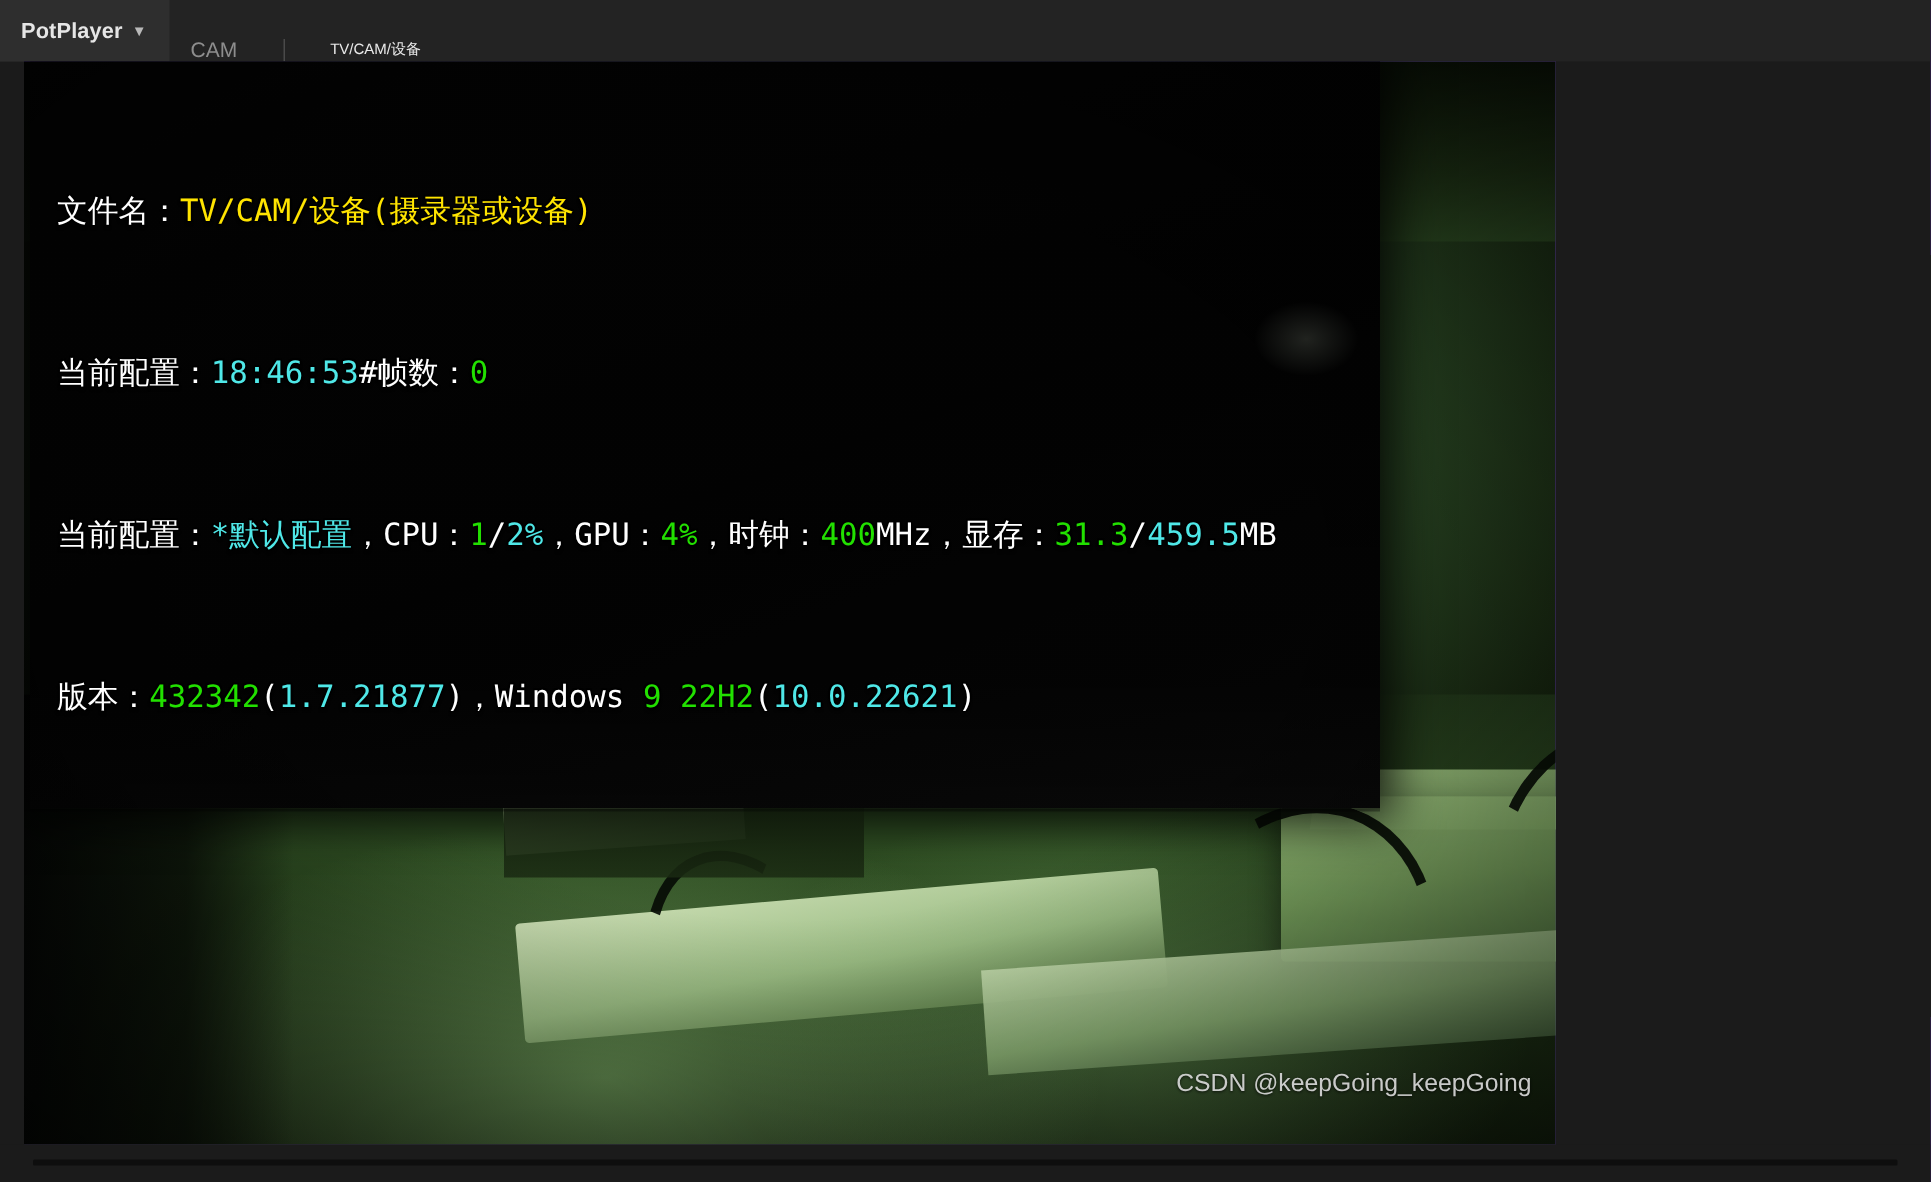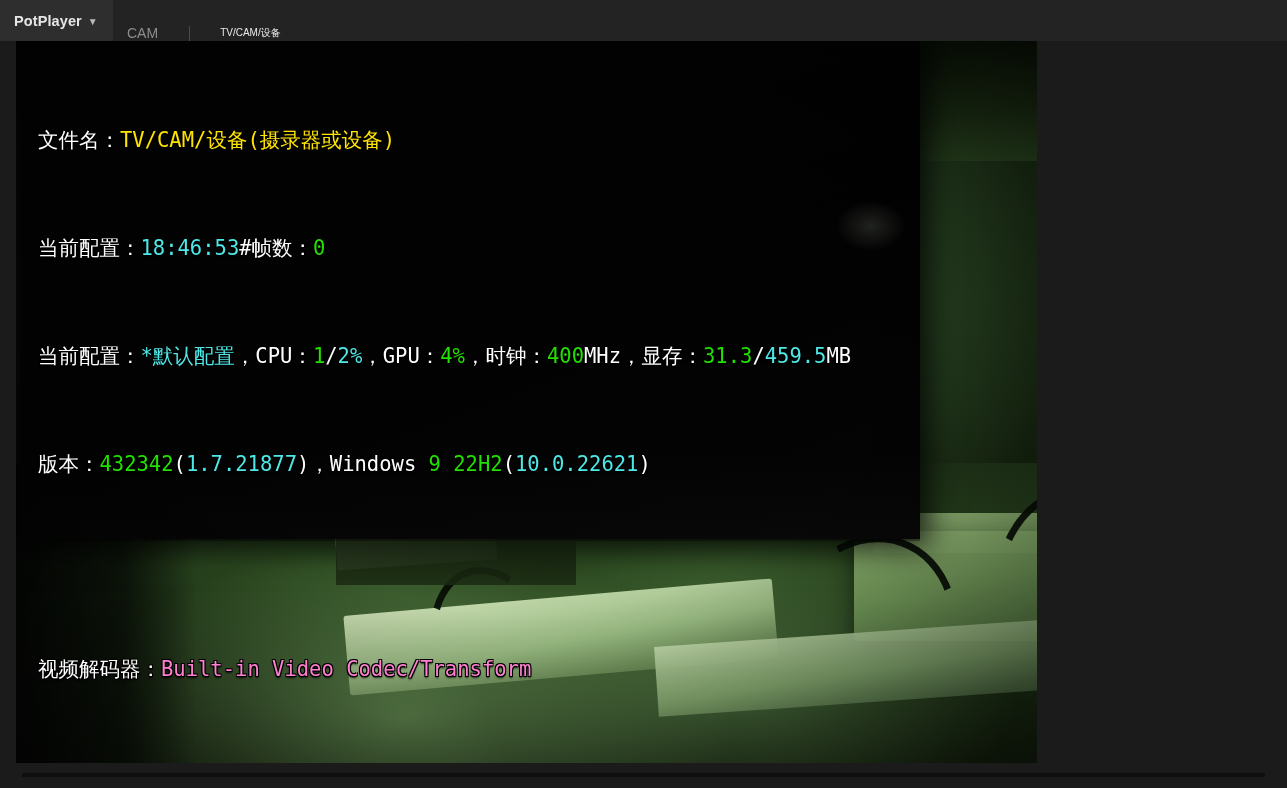--- a/index.html
+++ b/index.html
@@ -221,52 +221,52 @@
       <span class="ln"><span class="w">文件名：</span><span class="yl">TV/CAM/设备(摄录器或设备)</span></span>
 
       <span class="ln"><span class="w">当前配置：</span><span class="cy">18:46:53</span><span class="w">#帧数：</span><span class="green">0</span></span>
 
       <span class="ln"><span class="w">当前配置：</span><span class="cy">*默认配置</span><span class="w">，CPU：</span><span class="green">1</span><span class="w">/</span><span class="cy">2%</span><span class="w">，GPU：</span><span class="green">4%</span><span class="w">，时钟：</span><span class="green">400</span><span class="w">MHz</span><span class="w">，显存：</span><span class="green">31.3</span><span class="w">/</span><span class="cy">459.5</span><span class="w">MB</span></span>
 
       <span class="ln"><span class="w">版本：</span><span class="green">432342</span><span class="w">(</span><span class="cy">1.7.21877</span><span class="w">)，</span><span class="w">Windows</span><span class="w"> </span><span class="green">9</span><span class="w"> </span><span class="green">22H2</span><span class="w">(</span><span class="cy">10.0.22621</span><span class="w">)</span></span>
 
       <span class="gap"></span>
 
-      <span class="ln"><span class="w">视频解码器：</span><span class="pk">Built-in Video Codec/Transform</span></span>
-
-      
-
-      
-
-      
-
-      
-
-      
-
-      
-
-      
-
-      
-
-      
-
-      
-
-      
-
-      
-
-      
-
-      
-
-    </div>
-
+
+      
+
+      
+
+      
+
+      
+
+      
+
+      
+
+      
+
+      
+
+      
+
+      
+
+      
+
+      
+
+      
+
+      
+
+    </div>
+
+    <div class="watermark">CSDN @keepGoing_keepGoing</div>
   </div>
 
   <div class="controlbar">
     <div class="seek">
       <div class="seek-fill"></div>
     </div>
   </div>
 
 </div>
 

